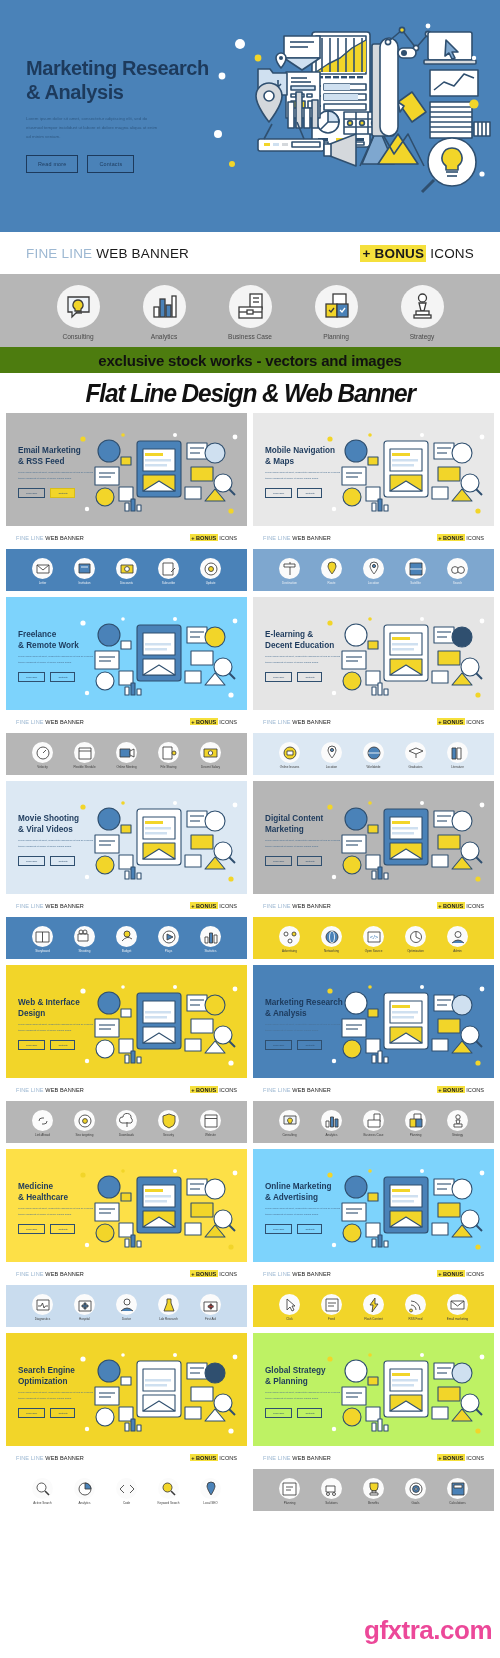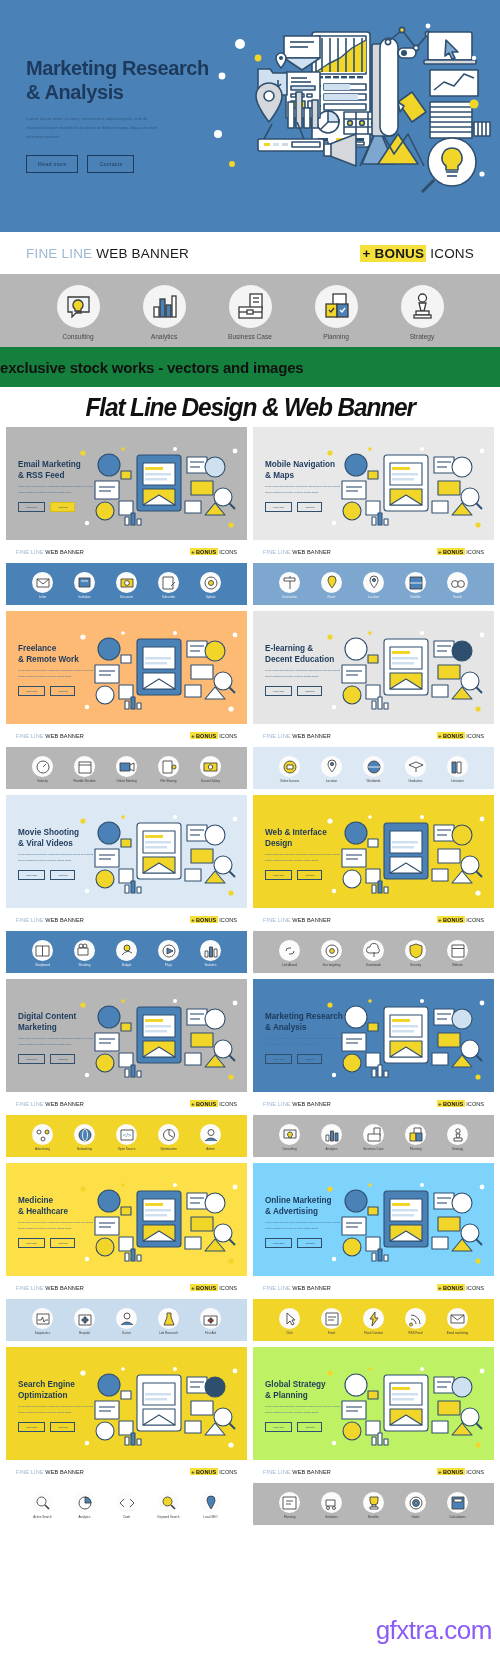--- a/index.html
+++ b/index.html
@@ -54,22 +54,22 @@
   }
   .istop-item { width: 62px; text-align: center; }
   .istop-circle {
     width: 43px; height: 43px; border-radius: 50%; background: #f4f4f4;
     margin: 0 auto 5px; position: relative;
   }
   .istop-label { font-size: 6.6px; color: #4a4a4a; }
 
   
   .yellow-strip {
-    width: 500px; height: 40px; background: #15803d;
-    display: flex; align-items: center; 
+    width: 500px; height: 26px; background: #4d7c0f;
+    display: flex; align-items: center; justify-content: center;
   }
   .yellow-strip span {
     font-size: 15px; font-weight: bold; color: #111;
     letter-spacing: -0.2px;
   }
 
   
   .big-title {
     width: 500px; height: 40px; background: #fff;
     display: flex; align-items: center; justify-content: center;
@@ -122,21 +122,21 @@
   .ci-circle {
     width: 21px; height: 21px; border-radius: 50%; background: #fbfbfb;
     margin: 0 auto 2px; position: relative;
   }
   .ci-label { font-size: 3px; color: #3c3c3c; white-space: nowrap; overflow: hidden; }
   .ci-label.onblue { color: #e8eef5; }
 
   
   .watermark {
     position: absolute; right: 8px; bottom: 12px;
-    font-size: 26px; font-weight: normal; color: #8b5cf6;
+    font-size: 26px; font-weight: bold; color: #ec4899;
     letter-spacing: -0.5px;
   }
 </style>
 </head>
 <body>
 
 <div class="hero">
   <div class="hero-left">
     <div class="hero-title">
       <div>Marketing Research</div>
@@ -593,21 +593,21 @@
               <g stroke="#3b3b3b" stroke-width="0.85" fill="none" stroke-linejoin="round">
                 <circle cx="8" cy="12" r="3.4" fill="#fff"></circle>
                 <circle cx="14" cy="12" r="3.4" fill="#fff"></circle>
               </g>
             </svg></div>
           <div class="ci-label onblue">Search</div>
         </div>
       </div>
     </div>
     <div class="card">
-      <div class="card-banner" style="background:#fdba74">  
+      <div class="card-banner" style="background:#7dd3fc">  
         <div class="card-banner-title">
           <div>Freelance</div>
           <div>&amp; Remote Work</div>
         </div>  
         <div class="card-banner-sub">Lorem ipsum dolor sit amet, consectetur adipiscing elit sed do eiusmod tempor incididunt ut labore et dolore magna aliqua.</div>  
         <div class="card-btns">
           <div class="card-btn">Read more</div>
           <div class="card-btn">Contacts</div>
         </div>  
         <div class="card-art"><svg width="168" height="90" viewBox="0 0 168 90">
@@ -901,20 +901,123 @@
                 <rect x="5" y="11" width="3" height="6" fill="#fff"></rect>
                 <rect x="9.5" y="7" width="3" height="10" fill="#4a82b8"></rect>
                 <rect x="14" y="9" width="3" height="8" fill="#fff"></rect>
               </g>
             </svg></div>
           <div class="ci-label onblue">Statistics</div>
         </div>
       </div>
     </div>
     <div class="card">
+      <div class="card-banner" style="background:#b6b6b6">  
+        <div class="card-banner-title">
+          <div>Digital Content</div>
+          <div>Marketing</div>
+        </div>  
+        <div class="card-banner-sub">Lorem ipsum dolor sit amet, consectetur adipiscing elit sed do eiusmod tempor incididunt ut labore et dolore magna aliqua.</div>  
+        <div class="card-btns">
+          <div class="card-btn">Read more</div>
+          <div class="card-btn">Contacts</div>
+        </div>  
+        <div class="card-art"><svg width="168" height="90" viewBox="0 0 168 90">
+            <g stroke="#2f4f6f" stroke-width="1.1" fill="none" stroke-linejoin="round">
+              <rect x="62" y="14" width="44" height="56" rx="3" fill="#4a82b8"></rect>
+              <rect x="68" y="22" width="32" height="22" fill="#ffffff"></rect>
+              <rect x="70" y="26" width="18" height="3" fill="#f2d529" stroke="none"></rect>
+              <rect x="70" y="32" width="26" height="2.5" fill="#cfe0f0" stroke="none"></rect>
+              <rect x="70" y="37" width="22" height="2.5" fill="#cfe0f0" stroke="none"></rect>
+              <rect x="68" y="48" width="32" height="16" fill="#f2d529"></rect>
+              <polygon points="68,64 84,54 100,64" fill="#ffffff" stroke="#2f4f6f"></polygon>
+              <circle cx="34" cy="24" r="11" fill="#4a82b8"></circle>
+              <rect x="20" y="40" width="24" height="18" fill="#ffffff"></rect>
+              <line x1="24" y1="46" x2="40" y2="46"></line>
+              <line x1="24" y1="50" x2="36" y2="50"></line>
+              <circle cx="30" cy="70" r="9" fill="#f2d529"></circle>
+              <rect x="44" y="60" width="14" height="14" fill="#ffffff"></rect>
+              <path d="M46,30 l10,0 l0,8 l-10,0z" fill="#f2d529"></path>
+              <rect x="112" y="16" width="20" height="16" fill="#ffffff"></rect>
+              <line x1="115" y1="21" x2="129" y2="21"></line>
+              <line x1="115" y1="26" x2="125" y2="26"></line>
+              <circle cx="140" cy="26" r="10" fill="#ffffff"></circle>
+              <rect x="116" y="40" width="22" height="14" fill="#f2d529"></rect>
+              <circle cx="148" cy="56" r="9" fill="#ffffff"></circle>
+              <line x1="154" y1="62" x2="160" y2="68" stroke-width="2"></line>
+              <rect x="110" y="60" width="16" height="12" fill="#ffffff"></rect>
+              <polygon points="130,74 140,62 150,74" fill="#f2d529"></polygon>
+              <rect x="50" y="76" width="4" height="8" fill="#ffffff"></rect>
+              <rect x="56" y="72" width="4" height="12" fill="#4a82b8"></rect>
+              <rect x="62" y="78" width="4" height="6" fill="#ffffff"></rect>
+            </g>
+            <g stroke="none">
+              <circle cx="8" cy="12" r="2.6" fill="#f2d529"></circle>
+              <circle cx="160" cy="10" r="2.4" fill="#ffffff"></circle>
+              <circle cx="12" cy="82" r="2.2" fill="#ffffff"></circle>
+              <circle cx="156" cy="84" r="2.6" fill="#f2d529"></circle>
+              <circle cx="100" cy="8" r="2" fill="#ffffff"></circle>
+              <circle cx="48" cy="8" r="1.8" fill="#f2d529"></circle>
+            </g>
+          </svg></div>
+      </div>
+      <div class="card-flwb">
+        <div class="card-flwb-text"><span class="thin">FINE LINE</span> <span>WEB BANNER</span></div>
+        <div class="card-bonus"><span class="hl">+ BONUS</span> <span>ICONS</span></div>
+      </div>
+      <div class="card-icons" style="background:#f2d529">
+        <div class="ci-item">
+          <div class="ci-circle"><svg width="21" height="21" viewBox="0 0 21 21">
+              <g stroke="#3b3b3b" stroke-width="0.85" fill="none" stroke-linejoin="round">
+                <circle cx="7" cy="8" r="2" fill="#fff"></circle>
+                <circle cx="15" cy="8" r="2" fill="#f2d529"></circle>
+                <circle cx="11" cy="15" r="2" fill="#fff"></circle>
+              </g>
+            </svg></div>
+          <div class="ci-label">Advertising</div>
+        </div>
+        <div class="ci-item">
+          <div class="ci-circle"><svg width="21" height="21" viewBox="0 0 21 21">
+              <g stroke="#3b3b3b" stroke-width="0.85" fill="none" stroke-linejoin="round">
+                <circle cx="11" cy="11" r="6" fill="#4a82b8"></circle>
+                <ellipse cx="11" cy="11" rx="2.5" ry="6" fill="none" stroke="#fff"></ellipse>
+              </g>
+            </svg></div>
+          <div class="ci-label">Networking</div>
+        </div>
+        <div class="ci-item">
+          <div class="ci-circle"><svg width="21" height="21" viewBox="0 0 21 21">
+              <g stroke="#3b3b3b" stroke-width="0.85" fill="none" stroke-linejoin="round">
+                <rect x="5" y="6" width="12" height="10" fill="#fff"></rect>
+                <text x="11" y="13" font-size="6" text-anchor="middle" stroke="none" fill="#4a82b8">&lt;/&gt;</text>
+              </g>
+            </svg></div>
+          <div class="ci-label">Open Source</div>
+        </div>
+        <div class="ci-item">
+          <div class="ci-circle"><svg width="21" height="21" viewBox="0 0 21 21">
+              <g stroke="#3b3b3b" stroke-width="0.85" fill="none" stroke-linejoin="round">
+                <circle cx="11" cy="11" r="5.5" fill="#fff"></circle>
+                <path d="M11,6 v5 l4,2" fill="none"></path>
+              </g>
+            </svg></div>
+          <div class="ci-label">Optimization</div>
+        </div>
+        <div class="ci-item">
+          <div class="ci-circle"><svg width="21" height="21" viewBox="0 0 21 21">
+              <g stroke="#3b3b3b" stroke-width="0.85" fill="none" stroke-linejoin="round">
+                <circle cx="11" cy="8.5" r="3" fill="#fff"></circle>
+                <path d="M5,17 q6,-6 12,0" fill="#4a82b8"></path>
+              </g>
+            </svg></div>
+          <div class="ci-label">Admin</div>
+        </div>
+      </div>
+    </div>
+    <div class="card">
       <div class="card-banner" style="background:#f2d529">  
         <div class="card-banner-title">
           <div>Web &amp; Interface</div>
           <div>Design</div>
         </div>  
         <div class="card-banner-sub">Lorem ipsum dolor sit amet, consectetur adipiscing elit sed do eiusmod tempor incididunt ut labore et dolore magna aliqua.</div>  
         <div class="card-btns">
           <div class="card-btn">Read more</div>
           <div class="card-btn">Contacts</div>
         </div>  
@@ -1001,24 +1104,129 @@
               <g stroke="#3b3b3b" stroke-width="0.85" fill="none" stroke-linejoin="round">
                 <rect x="5" y="5" width="12" height="12" fill="#fff"></rect>
                 <line x1="5" y1="8.5" x2="17" y2="8.5"></line>
               </g>
             </svg></div>
           <div class="ci-label">Website</div>
         </div>
       </div>
     </div>
     <div class="card">
-      <div class="card-banner" style="background:#b6b6b6">  
+      <div class="card-banner" style="background:#4a82b8">  
         <div class="card-banner-title">
-          <div>Digital Content</div>
-          <div>Marketing</div>
+          <div>Marketing Research</div>
+          <div>&amp; Analysis</div>
+        </div>  
+        <div class="card-banner-sub">Lorem ipsum dolor sit amet, consectetur adipiscing elit sed do eiusmod tempor incididunt ut labore et dolore magna aliqua.</div>  
+        <div class="card-btns">
+          <div class="card-btn">Read more</div>
+          <div class="card-btn">Contacts</div>
+        </div>  
+        <div class="card-art"><svg width="168" height="90" viewBox="0 0 168 90">
+            <g stroke="#2f4f6f" stroke-width="1.1" fill="none" stroke-linejoin="round">
+              <rect x="62" y="14" width="44" height="56" rx="3" fill="#ffffff"></rect>
+              <rect x="68" y="22" width="32" height="22" fill="#ffffff"></rect>
+              <rect x="70" y="26" width="18" height="3" fill="#f2d529" stroke="none"></rect>
+              <rect x="70" y="32" width="26" height="2.5" fill="#cfe0f0" stroke="none"></rect>
+              <rect x="70" y="37" width="22" height="2.5" fill="#cfe0f0" stroke="none"></rect>
+              <rect x="68" y="48" width="32" height="16" fill="#f2d529"></rect>
+              <polygon points="68,64 84,54 100,64" fill="#ffffff" stroke="#2f4f6f"></polygon>
+              <circle cx="34" cy="24" r="11" fill="#ffffff"></circle>
+              <rect x="20" y="40" width="24" height="18" fill="#ffffff"></rect>
+              <line x1="24" y1="46" x2="40" y2="46"></line>
+              <line x1="24" y1="50" x2="36" y2="50"></line>
+              <circle cx="30" cy="70" r="9" fill="#f2d529"></circle>
+              <rect x="44" y="60" width="14" height="14" fill="#ffffff"></rect>
+              <path d="M46,30 l10,0 l0,8 l-10,0z" fill="#f2d529"></path>
+              <rect x="112" y="16" width="20" height="16" fill="#ffffff"></rect>
+              <line x1="115" y1="21" x2="129" y2="21"></line>
+              <line x1="115" y1="26" x2="125" y2="26"></line>
+              <circle cx="140" cy="26" r="10" fill="#cfe0f0"></circle>
+              <rect x="116" y="40" width="22" height="14" fill="#f2d529"></rect>
+              <circle cx="148" cy="56" r="9" fill="#ffffff"></circle>
+              <line x1="154" y1="62" x2="160" y2="68" stroke-width="2"></line>
+              <rect x="110" y="60" width="16" height="12" fill="#ffffff"></rect>
+              <polygon points="130,74 140,62 150,74" fill="#f2d529"></polygon>
+              <rect x="50" y="76" width="4" height="8" fill="#ffffff"></rect>
+              <rect x="56" y="72" width="4" height="12" fill="#ffffff"></rect>
+              <rect x="62" y="78" width="4" height="6" fill="#ffffff"></rect>
+            </g>
+            <g stroke="none">
+              <circle cx="8" cy="12" r="2.6" fill="#f2d529"></circle>
+              <circle cx="160" cy="10" r="2.4" fill="#ffffff"></circle>
+              <circle cx="12" cy="82" r="2.2" fill="#ffffff"></circle>
+              <circle cx="156" cy="84" r="2.6" fill="#f2d529"></circle>
+              <circle cx="100" cy="8" r="2" fill="#ffffff"></circle>
+              <circle cx="48" cy="8" r="1.8" fill="#f2d529"></circle>
+            </g>
+          </svg></div>
+      </div>
+      <div class="card-flwb">
+        <div class="card-flwb-text"><span class="thin">FINE LINE</span> <span>WEB BANNER</span></div>
+        <div class="card-bonus"><span class="hl">+ BONUS</span> <span>ICONS</span></div>
+      </div>
+      <div class="card-icons" style="background:#b6b6b6">
+        <div class="ci-item">
+          <div class="ci-circle"><svg width="21" height="21" viewBox="0 0 21 21">
+              <g stroke="#3b3b3b" stroke-width="0.85" fill="none" stroke-linejoin="round">
+                <rect x="5" y="6" width="12" height="8" fill="#eef3f8"></rect>
+                <path d="M11,8 a2.4,2.4 0 0 1 1.5,4.3 v1 h-3 v-1 a2.4,2.4 0 0 1 1.5,-4.3z" fill="#f2d529"></path>
+              </g>
+            </svg></div>
+          <div class="ci-label">Consulting</div>
+        </div>
+        <div class="ci-item">
+          <div class="ci-circle"><svg width="21" height="21" viewBox="0 0 21 21">
+              <g stroke="#3b3b3b" stroke-width="0.85" fill="none" stroke-linejoin="round">
+                <rect x="5" y="11" width="3" height="6" fill="#fff"></rect>
+                <rect x="9.5" y="7" width="3" height="10" fill="#4a82b8"></rect>
+                <rect x="14" y="9" width="3" height="8" fill="#4a82b8"></rect>
+              </g>
+            </svg></div>
+          <div class="ci-label">Analytics</div>
+        </div>
+        <div class="ci-item">
+          <div class="ci-circle"><svg width="21" height="21" viewBox="0 0 21 21">
+              <g stroke="#3b3b3b" stroke-width="0.85" fill="none" stroke-linejoin="round">
+                <rect x="11" y="4" width="6" height="8" fill="#fff"></rect>
+                <rect x="5" y="10" width="12" height="7" fill="#fff"></rect>
+              </g>
+            </svg></div>
+          <div class="ci-label">Business Case</div>
+        </div>
+        <div class="ci-item">
+          <div class="ci-circle"><svg width="21" height="21" viewBox="0 0 21 21">
+              <g stroke="#3b3b3b" stroke-width="0.85" fill="none" stroke-linejoin="round">
+                <rect x="9" y="4" width="7" height="8" fill="#fff"></rect>
+                <rect x="5" y="9" width="6" height="8" fill="#f2d529"></rect>
+                <rect x="11" y="9" width="6" height="8" fill="#4a82b8"></rect>
+              </g>
+            </svg></div>
+          <div class="ci-label">Planning</div>
+        </div>
+        <div class="ci-item">
+          <div class="ci-circle"><svg width="21" height="21" viewBox="0 0 21 21">
+              <g stroke="#3b3b3b" stroke-width="0.85" fill="none" stroke-linejoin="round">
+                <circle cx="11" cy="7" r="2.2" fill="#fff"></circle>
+                <path d="M9,10 h4 l-1,4 h-2z" fill="#fff"></path>
+                <rect x="7" y="14" width="8" height="3" fill="#fff"></rect>
+              </g>
+            </svg></div>
+          <div class="ci-label">Strategy</div>
+        </div>
+      </div>
+    </div>
+    <div class="card">
+      <div class="card-banner" style="background:#fde047">  
+        <div class="card-banner-title">
+          <div>Medicine</div>
+          <div>&amp; Healthcare</div>
         </div>  
         <div class="card-banner-sub">Lorem ipsum dolor sit amet, consectetur adipiscing elit sed do eiusmod tempor incididunt ut labore et dolore magna aliqua.</div>  
         <div class="card-btns">
           <div class="card-btn">Read more</div>
           <div class="card-btn">Contacts</div>
         </div>  
         <div class="card-art"><svg width="168" height="90" viewBox="0 0 168 90">
             <g stroke="#2f4f6f" stroke-width="1.1" fill="none" stroke-linejoin="round">
               <rect x="62" y="14" width="44" height="56" rx="3" fill="#4a82b8"></rect>
               <rect x="68" y="22" width="32" height="22" fill="#ffffff"></rect>
@@ -1054,74 +1262,277 @@
               <circle cx="156" cy="84" r="2.6" fill="#f2d529"></circle>
               <circle cx="100" cy="8" r="2" fill="#ffffff"></circle>
               <circle cx="48" cy="8" r="1.8" fill="#f2d529"></circle>
             </g>
           </svg></div>
       </div>
       <div class="card-flwb">
         <div class="card-flwb-text"><span class="thin">FINE LINE</span> <span>WEB BANNER</span></div>
         <div class="card-bonus"><span class="hl">+ BONUS</span> <span>ICONS</span></div>
       </div>
+      <div class="card-icons" style="background:#c9dcee">
+        <div class="ci-item">
+          <div class="ci-circle"><svg width="21" height="21" viewBox="0 0 21 21">
+              <g stroke="#3b3b3b" stroke-width="0.85" fill="none" stroke-linejoin="round">
+                <rect x="5" y="6" width="12" height="10" fill="#fff"></rect>
+                <polyline points="6,12 9,12 10.5,9 12,14 13.5,12 16,12" fill="none"></polyline>
+              </g>
+            </svg></div>
+          <div class="ci-label">Diagnostics</div>
+        </div>
+        <div class="ci-item">
+          <div class="ci-circle"><svg width="21" height="21" viewBox="0 0 21 21">
+              <g stroke="#3b3b3b" stroke-width="0.85" fill="none" stroke-linejoin="round">
+                <rect x="5" y="7" width="12" height="10" fill="#fff"></rect>
+                <rect x="10" y="9" width="2" height="6" fill="#4a82b8"></rect>
+                <rect x="8" y="11" width="6" height="2" fill="#4a82b8"></rect>
+              </g>
+            </svg></div>
+          <div class="ci-label">Hospital</div>
+        </div>
+        <div class="ci-item">
+          <div class="ci-circle"><svg width="21" height="21" viewBox="0 0 21 21">
+              <g stroke="#3b3b3b" stroke-width="0.85" fill="none" stroke-linejoin="round">
+                <circle cx="11" cy="8" r="3" fill="#fff"></circle>
+                <path d="M5,17 q6,-6 12,0" fill="#4a82b8"></path>
+              </g>
+            </svg></div>
+          <div class="ci-label">Doctor</div>
+        </div>
+        <div class="ci-item">
+          <div class="ci-circle"><svg width="21" height="21" viewBox="0 0 21 21">
+              <g stroke="#3b3b3b" stroke-width="0.85" fill="none" stroke-linejoin="round">
+                <path d="M9,5 v4 l-3,8 h10 l-3,-8 v-4z" fill="#f2d529"></path>
+              </g>
+            </svg></div>
+          <div class="ci-label">Lab Research</div>
+        </div>
+        <div class="ci-item">
+          <div class="ci-circle"><svg width="21" height="21" viewBox="0 0 21 21">
+              <g stroke="#3b3b3b" stroke-width="0.85" fill="none" stroke-linejoin="round">
+                <rect x="4" y="8" width="13" height="9" fill="#fff"></rect>
+                <rect x="10" y="10" width="1.6" height="5" fill="#e04040"></rect>
+                <rect x="8.2" y="11.7" width="5" height="1.6" fill="#e04040"></rect>
+              </g>
+            </svg></div>
+          <div class="ci-label">First Aid</div>
+        </div>
+      </div>
+    </div>
+    <div class="card">
+      <div class="card-banner" style="background:#7dd3fc">  
+        <div class="card-banner-title">
+          <div>Online Marketing</div>
+          <div>&amp; Advertising</div>
+        </div>  
+        <div class="card-banner-sub">Lorem ipsum dolor sit amet, consectetur adipiscing elit sed do eiusmod tempor incididunt ut labore et dolore magna aliqua.</div>  
+        <div class="card-btns">
+          <div class="card-btn">Read more</div>
+          <div class="card-btn">Contacts</div>
+        </div>  
+        <div class="card-art"><svg width="168" height="90" viewBox="0 0 168 90">
+            <g stroke="#2f4f6f" stroke-width="1.1" fill="none" stroke-linejoin="round">
+              <rect x="62" y="14" width="44" height="56" rx="3" fill="#4a82b8"></rect>
+              <rect x="68" y="22" width="32" height="22" fill="#ffffff"></rect>
+              <rect x="70" y="26" width="18" height="3" fill="#f2d529" stroke="none"></rect>
+              <rect x="70" y="32" width="26" height="2.5" fill="#cfe0f0" stroke="none"></rect>
+              <rect x="70" y="37" width="22" height="2.5" fill="#cfe0f0" stroke="none"></rect>
+              <rect x="68" y="48" width="32" height="16" fill="#f2d529"></rect>
+              <polygon points="68,64 84,54 100,64" fill="#ffffff" stroke="#2f4f6f"></polygon>
+              <circle cx="34" cy="24" r="11" fill="#4a82b8"></circle>
+              <rect x="20" y="40" width="24" height="18" fill="#ffffff"></rect>
+              <line x1="24" y1="46" x2="40" y2="46"></line>
+              <line x1="24" y1="50" x2="36" y2="50"></line>
+              <circle cx="30" cy="70" r="9" fill="#f2d529"></circle>
+              <rect x="44" y="60" width="14" height="14" fill="#ffffff"></rect>
+              <path d="M46,30 l10,0 l0,8 l-10,0z" fill="#f2d529"></path>
+              <rect x="112" y="16" width="20" height="16" fill="#ffffff"></rect>
+              <line x1="115" y1="21" x2="129" y2="21"></line>
+              <line x1="115" y1="26" x2="125" y2="26"></line>
+              <circle cx="140" cy="26" r="10" fill="#ffffff"></circle>
+              <rect x="116" y="40" width="22" height="14" fill="#f2d529"></rect>
+              <circle cx="148" cy="56" r="9" fill="#ffffff"></circle>
+              <line x1="154" y1="62" x2="160" y2="68" stroke-width="2"></line>
+              <rect x="110" y="60" width="16" height="12" fill="#ffffff"></rect>
+              <polygon points="130,74 140,62 150,74" fill="#f2d529"></polygon>
+              <rect x="50" y="76" width="4" height="8" fill="#ffffff"></rect>
+              <rect x="56" y="72" width="4" height="12" fill="#4a82b8"></rect>
+              <rect x="62" y="78" width="4" height="6" fill="#ffffff"></rect>
+            </g>
+            <g stroke="none">
+              <circle cx="8" cy="12" r="2.6" fill="#f2d529"></circle>
+              <circle cx="160" cy="10" r="2.4" fill="#ffffff"></circle>
+              <circle cx="12" cy="82" r="2.2" fill="#ffffff"></circle>
+              <circle cx="156" cy="84" r="2.6" fill="#f2d529"></circle>
+              <circle cx="100" cy="8" r="2" fill="#ffffff"></circle>
+              <circle cx="48" cy="8" r="1.8" fill="#f2d529"></circle>
+            </g>
+          </svg></div>
+      </div>
+      <div class="card-flwb">
+        <div class="card-flwb-text"><span class="thin">FINE LINE</span> <span>WEB BANNER</span></div>
+        <div class="card-bonus"><span class="hl">+ BONUS</span> <span>ICONS</span></div>
+      </div>
       <div class="card-icons" style="background:#f2d529">
         <div class="ci-item">
           <div class="ci-circle"><svg width="21" height="21" viewBox="0 0 21 21">
               <g stroke="#3b3b3b" stroke-width="0.85" fill="none" stroke-linejoin="round">
-                <circle cx="7" cy="8" r="2" fill="#fff"></circle>
-                <circle cx="15" cy="8" r="2" fill="#f2d529"></circle>
-                <circle cx="11" cy="15" r="2" fill="#fff"></circle>
-              </g>
-            </svg></div>
-          <div class="ci-label">Advertising</div>
-        </div>
-        <div class="ci-item">
-          <div class="ci-circle"><svg width="21" height="21" viewBox="0 0 21 21">
-              <g stroke="#3b3b3b" stroke-width="0.85" fill="none" stroke-linejoin="round">
-                <circle cx="11" cy="11" r="6" fill="#4a82b8"></circle>
-                <ellipse cx="11" cy="11" rx="2.5" ry="6" fill="none" stroke="#fff"></ellipse>
-              </g>
-            </svg></div>
-          <div class="ci-label">Networking</div>
-        </div>
-        <div class="ci-item">
-          <div class="ci-circle"><svg width="21" height="21" viewBox="0 0 21 21">
-              <g stroke="#3b3b3b" stroke-width="0.85" fill="none" stroke-linejoin="round">
-                <rect x="5" y="6" width="12" height="10" fill="#fff"></rect>
-                <text x="11" y="13" font-size="6" text-anchor="middle" stroke="none" fill="#4a82b8">&lt;/&gt;</text>
-              </g>
-            </svg></div>
-          <div class="ci-label">Open Source</div>
-        </div>
-        <div class="ci-item">
-          <div class="ci-circle"><svg width="21" height="21" viewBox="0 0 21 21">
-              <g stroke="#3b3b3b" stroke-width="0.85" fill="none" stroke-linejoin="round">
-                <circle cx="11" cy="11" r="5.5" fill="#fff"></circle>
-                <path d="M11,6 v5 l4,2" fill="none"></path>
-              </g>
-            </svg></div>
-          <div class="ci-label">Optimization</div>
-        </div>
-        <div class="ci-item">
-          <div class="ci-circle"><svg width="21" height="21" viewBox="0 0 21 21">
-              <g stroke="#3b3b3b" stroke-width="0.85" fill="none" stroke-linejoin="round">
-                <circle cx="11" cy="8.5" r="3" fill="#fff"></circle>
-                <path d="M5,17 q6,-6 12,0" fill="#4a82b8"></path>
-              </g>
-            </svg></div>
-          <div class="ci-label">Admin</div>
+                <polygon points="8,5 8,16 11,13 13,17 15,16 13,12 16,12" fill="#fff"></polygon>
+              </g>
+            </svg></div>
+          <div class="ci-label">Click</div>
+        </div>
+        <div class="ci-item">
+          <div class="ci-circle"><svg width="21" height="21" viewBox="0 0 21 21">
+              <g stroke="#3b3b3b" stroke-width="0.85" fill="none" stroke-linejoin="round">
+                <rect x="5" y="5" width="12" height="12" fill="#fff"></rect>
+                <line x1="7" y1="9" x2="15" y2="9"></line>
+                <line x1="7" y1="12" x2="13" y2="12"></line>
+              </g>
+            </svg></div>
+          <div class="ci-label">Feed</div>
+        </div>
+        <div class="ci-item">
+          <div class="ci-circle"><svg width="21" height="21" viewBox="0 0 21 21">
+              <g stroke="#3b3b3b" stroke-width="0.85" fill="none" stroke-linejoin="round">
+                <polygon points="12,4 7,11 10,11 9,18 15,10 12,10" fill="#f2d529"></polygon>
+              </g>
+            </svg></div>
+          <div class="ci-label">Flash Content</div>
+        </div>
+        <div class="ci-item">
+          <div class="ci-circle"><svg width="21" height="21" viewBox="0 0 21 21">
+              <g stroke="#3b3b3b" stroke-width="0.85" fill="none" stroke-linejoin="round">
+                <path d="M6,15 a1.5,1.5 0 1 0 0.1,0z" fill="#f2d529"></path>
+                <path d="M6,11 a5,5 0 0 1 5,5" fill="none"></path>
+                <path d="M6,7 a9,9 0 0 1 9,9" fill="none"></path>
+              </g>
+            </svg></div>
+          <div class="ci-label">RSS Feed</div>
+        </div>
+        <div class="ci-item">
+          <div class="ci-circle"><svg width="21" height="21" viewBox="0 0 21 21">
+              <g stroke="#3b3b3b" stroke-width="0.85" fill="none" stroke-linejoin="round">
+                <rect x="4" y="7" width="13" height="8" fill="#fff"></rect>
+                <polyline points="4,7 10.5,12 17,7" fill="none"></polyline>
+              </g>
+            </svg></div>
+          <div class="ci-label">Email marketing</div>
         </div>
       </div>
     </div>
     <div class="card">
-      <div class="card-banner" style="background:#4a82b8">  
+      <div class="card-banner" style="background:#f2d529">  
         <div class="card-banner-title">
-          <div>Marketing Research</div>
-          <div>&amp; Analysis</div>
+          <div>Search Engine</div>
+          <div>Optimization</div>
+        </div>  
+        <div class="card-banner-sub">Lorem ipsum dolor sit amet, consectetur adipiscing elit sed do eiusmod tempor incididunt ut labore et dolore magna aliqua.</div>  
+        <div class="card-btns">
+          <div class="card-btn">Read more</div>
+          <div class="card-btn">Contacts</div>
+        </div>  
+        <div class="card-art"><svg width="168" height="90" viewBox="0 0 168 90">
+            <g stroke="#2f4f6f" stroke-width="1.1" fill="none" stroke-linejoin="round">
+              <rect x="62" y="14" width="44" height="56" rx="3" fill="#ffffff"></rect>
+              <rect x="68" y="22" width="32" height="22" fill="#ffffff"></rect>
+              <rect x="70" y="26" width="18" height="3" fill="#ffffff" stroke="none"></rect>
+              <rect x="70" y="32" width="26" height="2.5" fill="#cfe0f0" stroke="none"></rect>
+              <rect x="70" y="37" width="22" height="2.5" fill="#cfe0f0" stroke="none"></rect>
+              <rect x="68" y="48" width="32" height="16" fill="#ffffff"></rect>
+              <polygon points="68,64 84,54 100,64" fill="#ffffff" stroke="#2f4f6f"></polygon>
+              <circle cx="34" cy="24" r="11" fill="#4a82b8"></circle>
+              <rect x="20" y="40" width="24" height="18" fill="#ffffff"></rect>
+              <line x1="24" y1="46" x2="40" y2="46"></line>
+              <line x1="24" y1="50" x2="36" y2="50"></line>
+              <circle cx="30" cy="70" r="9" fill="#ffffff"></circle>
+              <rect x="44" y="60" width="14" height="14" fill="#ffffff"></rect>
+              <path d="M46,30 l10,0 l0,8 l-10,0z" fill="#ffffff"></path>
+              <rect x="112" y="16" width="20" height="16" fill="#ffffff"></rect>
+              <line x1="115" y1="21" x2="129" y2="21"></line>
+              <line x1="115" y1="26" x2="125" y2="26"></line>
+              <circle cx="140" cy="26" r="10" fill="#2f4f6f"></circle>
+              <rect x="116" y="40" width="22" height="14" fill="#ffffff"></rect>
+              <circle cx="148" cy="56" r="9" fill="#ffffff"></circle>
+              <line x1="154" y1="62" x2="160" y2="68" stroke-width="2"></line>
+              <rect x="110" y="60" width="16" height="12" fill="#ffffff"></rect>
+              <polygon points="130,74 140,62 150,74" fill="#ffffff"></polygon>
+              <rect x="50" y="76" width="4" height="8" fill="#ffffff"></rect>
+              <rect x="56" y="72" width="4" height="12" fill="#4a82b8"></rect>
+              <rect x="62" y="78" width="4" height="6" fill="#ffffff"></rect>
+            </g>
+            <g stroke="none">
+              <circle cx="8" cy="12" r="2.6" fill="#ffffff"></circle>
+              <circle cx="160" cy="10" r="2.4" fill="#ffffff"></circle>
+              <circle cx="12" cy="82" r="2.2" fill="#ffffff"></circle>
+              <circle cx="156" cy="84" r="2.6" fill="#ffffff"></circle>
+              <circle cx="100" cy="8" r="2" fill="#ffffff"></circle>
+              <circle cx="48" cy="8" r="1.8" fill="#ffffff"></circle>
+            </g>
+          </svg></div>
+      </div>
+      <div class="card-flwb">
+        <div class="card-flwb-text"><span class="thin">FINE LINE</span> <span>WEB BANNER</span></div>
+        <div class="card-bonus"><span class="hl">+ BONUS</span> <span>ICONS</span></div>
+      </div>
+      <div class="card-icons" style="background:#ffffff">
+        <div class="ci-item">
+          <div class="ci-circle"><svg width="21" height="21" viewBox="0 0 21 21">
+              <g stroke="#3b3b3b" stroke-width="0.85" fill="none" stroke-linejoin="round">
+                <circle cx="9.5" cy="9.5" r="4.5" fill="#fff"></circle>
+                <line x1="13" y1="13" x2="17" y2="17" stroke-width="1.6"></line>
+              </g>
+            </svg></div>
+          <div class="ci-label">Active Search</div>
+        </div>
+        <div class="ci-item">
+          <div class="ci-circle"><svg width="21" height="21" viewBox="0 0 21 21">
+              <g stroke="#3b3b3b" stroke-width="0.85" fill="none" stroke-linejoin="round">
+                <circle cx="11" cy="11" r="6" fill="#fff"></circle>
+                <path d="M11,11 L11,5 A6,6 0 0 1 17,11 Z" fill="#4a82b8"></path>
+              </g>
+            </svg></div>
+          <div class="ci-label">Analytics</div>
+        </div>
+        <div class="ci-item">
+          <div class="ci-circle"><svg width="21" height="21" viewBox="0 0 21 21">
+              <g stroke="#3b3b3b" stroke-width="0.85" fill="none" stroke-linejoin="round">
+                <polyline points="8,7 4,11 8,15" fill="none"></polyline>
+                <polyline points="14,7 18,11 14,15" fill="none"></polyline>
+              </g>
+            </svg></div>
+          <div class="ci-label">Code</div>
+        </div>
+        <div class="ci-item">
+          <div class="ci-circle"><svg width="21" height="21" viewBox="0 0 21 21">
+              <g stroke="#3b3b3b" stroke-width="0.85" fill="none" stroke-linejoin="round">
+                <circle cx="9.5" cy="9.5" r="4.5" fill="#f2d529"></circle>
+                <line x1="13" y1="13" x2="17" y2="17" stroke-width="1.6"></line>
+              </g>
+            </svg></div>
+          <div class="ci-label">Keyword Search</div>
+        </div>
+        <div class="ci-item">
+          <div class="ci-circle"><svg width="21" height="21" viewBox="0 0 21 21">
+              <g stroke="#3b3b3b" stroke-width="0.85" fill="none" stroke-linejoin="round">
+                <path d="M11,4 a4,4 0 0 1 4,4 c0,3 -4,9 -4,9 s-4,-6 -4,-9 a4,4 0 0 1 4,-4z" fill="#4a82b8"></path>
+              </g>
+            </svg></div>
+          <div class="ci-label">Local SEO</div>
+        </div>
+      </div>
+    </div>
+    <div class="card">
+      <div class="card-banner" style="background:#bef264">  
+        <div class="card-banner-title">
+          <div>Global Strategy</div>
+          <div>&amp; Planning</div>
         </div>  
         <div class="card-banner-sub">Lorem ipsum dolor sit amet, consectetur adipiscing elit sed do eiusmod tempor incididunt ut labore et dolore magna aliqua.</div>  
         <div class="card-btns">
           <div class="card-btn">Read more</div>
           <div class="card-btn">Contacts</div>
         </div>  
         <div class="card-art"><svg width="168" height="90" viewBox="0 0 168 90">
             <g stroke="#2f4f6f" stroke-width="1.1" fill="none" stroke-linejoin="round">
               <rect x="62" y="14" width="44" height="56" rx="3" fill="#ffffff"></rect>
               <rect x="68" y="22" width="32" height="22" fill="#ffffff"></rect>
@@ -1161,431 +1572,20 @@
           </svg></div>
       </div>
       <div class="card-flwb">
         <div class="card-flwb-text"><span class="thin">FINE LINE</span> <span>WEB BANNER</span></div>
         <div class="card-bonus"><span class="hl">+ BONUS</span> <span>ICONS</span></div>
       </div>
       <div class="card-icons" style="background:#b6b6b6">
         <div class="ci-item">
           <div class="ci-circle"><svg width="21" height="21" viewBox="0 0 21 21">
               <g stroke="#3b3b3b" stroke-width="0.85" fill="none" stroke-linejoin="round">
-                <rect x="5" y="6" width="12" height="8" fill="#eef3f8"></rect>
-                <path d="M11,8 a2.4,2.4 0 0 1 1.5,4.3 v1 h-3 v-1 a2.4,2.4 0 0 1 1.5,-4.3z" fill="#f2d529"></path>
-              </g>
-            </svg></div>
-          <div class="ci-label">Consulting</div>
-        </div>
-        <div class="ci-item">
-          <div class="ci-circle"><svg width="21" height="21" viewBox="0 0 21 21">
-              <g stroke="#3b3b3b" stroke-width="0.85" fill="none" stroke-linejoin="round">
-                <rect x="5" y="11" width="3" height="6" fill="#fff"></rect>
-                <rect x="9.5" y="7" width="3" height="10" fill="#4a82b8"></rect>
-                <rect x="14" y="9" width="3" height="8" fill="#4a82b8"></rect>
-              </g>
-            </svg></div>
-          <div class="ci-label">Analytics</div>
-        </div>
-        <div class="ci-item">
-          <div class="ci-circle"><svg width="21" height="21" viewBox="0 0 21 21">
-              <g stroke="#3b3b3b" stroke-width="0.85" fill="none" stroke-linejoin="round">
-                <rect x="11" y="4" width="6" height="8" fill="#fff"></rect>
-                <rect x="5" y="10" width="12" height="7" fill="#fff"></rect>
-              </g>
-            </svg></div>
-          <div class="ci-label">Business Case</div>
-        </div>
-        <div class="ci-item">
-          <div class="ci-circle"><svg width="21" height="21" viewBox="0 0 21 21">
-              <g stroke="#3b3b3b" stroke-width="0.85" fill="none" stroke-linejoin="round">
-                <rect x="9" y="4" width="7" height="8" fill="#fff"></rect>
-                <rect x="5" y="9" width="6" height="8" fill="#f2d529"></rect>
-                <rect x="11" y="9" width="6" height="8" fill="#4a82b8"></rect>
-              </g>
-            </svg></div>
-          <div class="ci-label">Planning</div>
-        </div>
-        <div class="ci-item">
-          <div class="ci-circle"><svg width="21" height="21" viewBox="0 0 21 21">
-              <g stroke="#3b3b3b" stroke-width="0.85" fill="none" stroke-linejoin="round">
-                <circle cx="11" cy="7" r="2.2" fill="#fff"></circle>
-                <path d="M9,10 h4 l-1,4 h-2z" fill="#fff"></path>
-                <rect x="7" y="14" width="8" height="3" fill="#fff"></rect>
-              </g>
-            </svg></div>
-          <div class="ci-label">Strategy</div>
-        </div>
-      </div>
-    </div>
-    <div class="card">
-      <div class="card-banner" style="background:#fde047">  
-        <div class="card-banner-title">
-          <div>Medicine</div>
-          <div>&amp; Healthcare</div>
-        </div>  
-        <div class="card-banner-sub">Lorem ipsum dolor sit amet, consectetur adipiscing elit sed do eiusmod tempor incididunt ut labore et dolore magna aliqua.</div>  
-        <div class="card-btns">
-          <div class="card-btn">Read more</div>
-          <div class="card-btn">Contacts</div>
-        </div>  
-        <div class="card-art"><svg width="168" height="90" viewBox="0 0 168 90">
-            <g stroke="#2f4f6f" stroke-width="1.1" fill="none" stroke-linejoin="round">
-              <rect x="62" y="14" width="44" height="56" rx="3" fill="#4a82b8"></rect>
-              <rect x="68" y="22" width="32" height="22" fill="#ffffff"></rect>
-              <rect x="70" y="26" width="18" height="3" fill="#f2d529" stroke="none"></rect>
-              <rect x="70" y="32" width="26" height="2.5" fill="#cfe0f0" stroke="none"></rect>
-              <rect x="70" y="37" width="22" height="2.5" fill="#cfe0f0" stroke="none"></rect>
-              <rect x="68" y="48" width="32" height="16" fill="#f2d529"></rect>
-              <polygon points="68,64 84,54 100,64" fill="#ffffff" stroke="#2f4f6f"></polygon>
-              <circle cx="34" cy="24" r="11" fill="#4a82b8"></circle>
-              <rect x="20" y="40" width="24" height="18" fill="#ffffff"></rect>
-              <line x1="24" y1="46" x2="40" y2="46"></line>
-              <line x1="24" y1="50" x2="36" y2="50"></line>
-              <circle cx="30" cy="70" r="9" fill="#f2d529"></circle>
-              <rect x="44" y="60" width="14" height="14" fill="#ffffff"></rect>
-              <path d="M46,30 l10,0 l0,8 l-10,0z" fill="#f2d529"></path>
-              <rect x="112" y="16" width="20" height="16" fill="#ffffff"></rect>
-              <line x1="115" y1="21" x2="129" y2="21"></line>
-              <line x1="115" y1="26" x2="125" y2="26"></line>
-              <circle cx="140" cy="26" r="10" fill="#ffffff"></circle>
-              <rect x="116" y="40" width="22" height="14" fill="#f2d529"></rect>
-              <circle cx="148" cy="56" r="9" fill="#ffffff"></circle>
-              <line x1="154" y1="62" x2="160" y2="68" stroke-width="2"></line>
-              <rect x="110" y="60" width="16" height="12" fill="#ffffff"></rect>
-              <polygon points="130,74 140,62 150,74" fill="#f2d529"></polygon>
-              <rect x="50" y="76" width="4" height="8" fill="#ffffff"></rect>
-              <rect x="56" y="72" width="4" height="12" fill="#4a82b8"></rect>
-              <rect x="62" y="78" width="4" height="6" fill="#ffffff"></rect>
-            </g>
-            <g stroke="none">
-              <circle cx="8" cy="12" r="2.6" fill="#f2d529"></circle>
-              <circle cx="160" cy="10" r="2.4" fill="#ffffff"></circle>
-              <circle cx="12" cy="82" r="2.2" fill="#ffffff"></circle>
-              <circle cx="156" cy="84" r="2.6" fill="#f2d529"></circle>
-              <circle cx="100" cy="8" r="2" fill="#ffffff"></circle>
-              <circle cx="48" cy="8" r="1.8" fill="#f2d529"></circle>
-            </g>
-          </svg></div>
-      </div>
-      <div class="card-flwb">
-        <div class="card-flwb-text"><span class="thin">FINE LINE</span> <span>WEB BANNER</span></div>
-        <div class="card-bonus"><span class="hl">+ BONUS</span> <span>ICONS</span></div>
-      </div>
-      <div class="card-icons" style="background:#c9dcee">
-        <div class="ci-item">
-          <div class="ci-circle"><svg width="21" height="21" viewBox="0 0 21 21">
-              <g stroke="#3b3b3b" stroke-width="0.85" fill="none" stroke-linejoin="round">
-                <rect x="5" y="6" width="12" height="10" fill="#fff"></rect>
-                <polyline points="6,12 9,12 10.5,9 12,14 13.5,12 16,12" fill="none"></polyline>
-              </g>
-            </svg></div>
-          <div class="ci-label">Diagnostics</div>
-        </div>
-        <div class="ci-item">
-          <div class="ci-circle"><svg width="21" height="21" viewBox="0 0 21 21">
-              <g stroke="#3b3b3b" stroke-width="0.85" fill="none" stroke-linejoin="round">
-                <rect x="5" y="7" width="12" height="10" fill="#fff"></rect>
-                <rect x="10" y="9" width="2" height="6" fill="#4a82b8"></rect>
-                <rect x="8" y="11" width="6" height="2" fill="#4a82b8"></rect>
-              </g>
-            </svg></div>
-          <div class="ci-label">Hospital</div>
-        </div>
-        <div class="ci-item">
-          <div class="ci-circle"><svg width="21" height="21" viewBox="0 0 21 21">
-              <g stroke="#3b3b3b" stroke-width="0.85" fill="none" stroke-linejoin="round">
-                <circle cx="11" cy="8" r="3" fill="#fff"></circle>
-                <path d="M5,17 q6,-6 12,0" fill="#4a82b8"></path>
-              </g>
-            </svg></div>
-          <div class="ci-label">Doctor</div>
-        </div>
-        <div class="ci-item">
-          <div class="ci-circle"><svg width="21" height="21" viewBox="0 0 21 21">
-              <g stroke="#3b3b3b" stroke-width="0.85" fill="none" stroke-linejoin="round">
-                <path d="M9,5 v4 l-3,8 h10 l-3,-8 v-4z" fill="#f2d529"></path>
-              </g>
-            </svg></div>
-          <div class="ci-label">Lab Research</div>
-        </div>
-        <div class="ci-item">
-          <div class="ci-circle"><svg width="21" height="21" viewBox="0 0 21 21">
-              <g stroke="#3b3b3b" stroke-width="0.85" fill="none" stroke-linejoin="round">
-                <rect x="4" y="8" width="13" height="9" fill="#fff"></rect>
-                <rect x="10" y="10" width="1.6" height="5" fill="#e04040"></rect>
-                <rect x="8.2" y="11.7" width="5" height="1.6" fill="#e04040"></rect>
-              </g>
-            </svg></div>
-          <div class="ci-label">First Aid</div>
-        </div>
-      </div>
-    </div>
-    <div class="card">
-      <div class="card-banner" style="background:#7dd3fc">  
-        <div class="card-banner-title">
-          <div>Online Marketing</div>
-          <div>&amp; Advertising</div>
-        </div>  
-        <div class="card-banner-sub">Lorem ipsum dolor sit amet, consectetur adipiscing elit sed do eiusmod tempor incididunt ut labore et dolore magna aliqua.</div>  
-        <div class="card-btns">
-          <div class="card-btn">Read more</div>
-          <div class="card-btn">Contacts</div>
-        </div>  
-        <div class="card-art"><svg width="168" height="90" viewBox="0 0 168 90">
-            <g stroke="#2f4f6f" stroke-width="1.1" fill="none" stroke-linejoin="round">
-              <rect x="62" y="14" width="44" height="56" rx="3" fill="#4a82b8"></rect>
-              <rect x="68" y="22" width="32" height="22" fill="#ffffff"></rect>
-              <rect x="70" y="26" width="18" height="3" fill="#f2d529" stroke="none"></rect>
-              <rect x="70" y="32" width="26" height="2.5" fill="#cfe0f0" stroke="none"></rect>
-              <rect x="70" y="37" width="22" height="2.5" fill="#cfe0f0" stroke="none"></rect>
-              <rect x="68" y="48" width="32" height="16" fill="#f2d529"></rect>
-              <polygon points="68,64 84,54 100,64" fill="#ffffff" stroke="#2f4f6f"></polygon>
-              <circle cx="34" cy="24" r="11" fill="#4a82b8"></circle>
-              <rect x="20" y="40" width="24" height="18" fill="#ffffff"></rect>
-              <line x1="24" y1="46" x2="40" y2="46"></line>
-              <line x1="24" y1="50" x2="36" y2="50"></line>
-              <circle cx="30" cy="70" r="9" fill="#f2d529"></circle>
-              <rect x="44" y="60" width="14" height="14" fill="#ffffff"></rect>
-              <path d="M46,30 l10,0 l0,8 l-10,0z" fill="#f2d529"></path>
-              <rect x="112" y="16" width="20" height="16" fill="#ffffff"></rect>
-              <line x1="115" y1="21" x2="129" y2="21"></line>
-              <line x1="115" y1="26" x2="125" y2="26"></line>
-              <circle cx="140" cy="26" r="10" fill="#ffffff"></circle>
-              <rect x="116" y="40" width="22" height="14" fill="#f2d529"></rect>
-              <circle cx="148" cy="56" r="9" fill="#ffffff"></circle>
-              <line x1="154" y1="62" x2="160" y2="68" stroke-width="2"></line>
-              <rect x="110" y="60" width="16" height="12" fill="#ffffff"></rect>
-              <polygon points="130,74 140,62 150,74" fill="#f2d529"></polygon>
-              <rect x="50" y="76" width="4" height="8" fill="#ffffff"></rect>
-              <rect x="56" y="72" width="4" height="12" fill="#4a82b8"></rect>
-              <rect x="62" y="78" width="4" height="6" fill="#ffffff"></rect>
-            </g>
-            <g stroke="none">
-              <circle cx="8" cy="12" r="2.6" fill="#f2d529"></circle>
-              <circle cx="160" cy="10" r="2.4" fill="#ffffff"></circle>
-              <circle cx="12" cy="82" r="2.2" fill="#ffffff"></circle>
-              <circle cx="156" cy="84" r="2.6" fill="#f2d529"></circle>
-              <circle cx="100" cy="8" r="2" fill="#ffffff"></circle>
-              <circle cx="48" cy="8" r="1.8" fill="#f2d529"></circle>
-            </g>
-          </svg></div>
-      </div>
-      <div class="card-flwb">
-        <div class="card-flwb-text"><span class="thin">FINE LINE</span> <span>WEB BANNER</span></div>
-        <div class="card-bonus"><span class="hl">+ BONUS</span> <span>ICONS</span></div>
-      </div>
-      <div class="card-icons" style="background:#f2d529">
-        <div class="ci-item">
-          <div class="ci-circle"><svg width="21" height="21" viewBox="0 0 21 21">
-              <g stroke="#3b3b3b" stroke-width="0.85" fill="none" stroke-linejoin="round">
-                <polygon points="8,5 8,16 11,13 13,17 15,16 13,12 16,12" fill="#fff"></polygon>
-              </g>
-            </svg></div>
-          <div class="ci-label">Click</div>
-        </div>
-        <div class="ci-item">
-          <div class="ci-circle"><svg width="21" height="21" viewBox="0 0 21 21">
-              <g stroke="#3b3b3b" stroke-width="0.85" fill="none" stroke-linejoin="round">
-                <rect x="5" y="5" width="12" height="12" fill="#fff"></rect>
-                <line x1="7" y1="9" x2="15" y2="9"></line>
-                <line x1="7" y1="12" x2="13" y2="12"></line>
-              </g>
-            </svg></div>
-          <div class="ci-label">Feed</div>
-        </div>
-        <div class="ci-item">
-          <div class="ci-circle"><svg width="21" height="21" viewBox="0 0 21 21">
-              <g stroke="#3b3b3b" stroke-width="0.85" fill="none" stroke-linejoin="round">
-                <polygon points="12,4 7,11 10,11 9,18 15,10 12,10" fill="#f2d529"></polygon>
-              </g>
-            </svg></div>
-          <div class="ci-label">Flash Content</div>
-        </div>
-        <div class="ci-item">
-          <div class="ci-circle"><svg width="21" height="21" viewBox="0 0 21 21">
-              <g stroke="#3b3b3b" stroke-width="0.85" fill="none" stroke-linejoin="round">
-                <path d="M6,15 a1.5,1.5 0 1 0 0.1,0z" fill="#f2d529"></path>
-                <path d="M6,11 a5,5 0 0 1 5,5" fill="none"></path>
-                <path d="M6,7 a9,9 0 0 1 9,9" fill="none"></path>
-              </g>
-            </svg></div>
-          <div class="ci-label">RSS Feed</div>
-        </div>
-        <div class="ci-item">
-          <div class="ci-circle"><svg width="21" height="21" viewBox="0 0 21 21">
-              <g stroke="#3b3b3b" stroke-width="0.85" fill="none" stroke-linejoin="round">
-                <rect x="4" y="7" width="13" height="8" fill="#fff"></rect>
-                <polyline points="4,7 10.5,12 17,7" fill="none"></polyline>
-              </g>
-            </svg></div>
-          <div class="ci-label">Email marketing</div>
-        </div>
-      </div>
-    </div>
-    <div class="card">
-      <div class="card-banner" style="background:#f2d529">  
-        <div class="card-banner-title">
-          <div>Search Engine</div>
-          <div>Optimization</div>
-        </div>  
-        <div class="card-banner-sub">Lorem ipsum dolor sit amet, consectetur adipiscing elit sed do eiusmod tempor incididunt ut labore et dolore magna aliqua.</div>  
-        <div class="card-btns">
-          <div class="card-btn">Read more</div>
-          <div class="card-btn">Contacts</div>
-        </div>  
-        <div class="card-art"><svg width="168" height="90" viewBox="0 0 168 90">
-            <g stroke="#2f4f6f" stroke-width="1.1" fill="none" stroke-linejoin="round">
-              <rect x="62" y="14" width="44" height="56" rx="3" fill="#ffffff"></rect>
-              <rect x="68" y="22" width="32" height="22" fill="#ffffff"></rect>
-              <rect x="70" y="26" width="18" height="3" fill="#ffffff" stroke="none"></rect>
-              <rect x="70" y="32" width="26" height="2.5" fill="#cfe0f0" stroke="none"></rect>
-              <rect x="70" y="37" width="22" height="2.5" fill="#cfe0f0" stroke="none"></rect>
-              <rect x="68" y="48" width="32" height="16" fill="#ffffff"></rect>
-              <polygon points="68,64 84,54 100,64" fill="#ffffff" stroke="#2f4f6f"></polygon>
-              <circle cx="34" cy="24" r="11" fill="#4a82b8"></circle>
-              <rect x="20" y="40" width="24" height="18" fill="#ffffff"></rect>
-              <line x1="24" y1="46" x2="40" y2="46"></line>
-              <line x1="24" y1="50" x2="36" y2="50"></line>
-              <circle cx="30" cy="70" r="9" fill="#ffffff"></circle>
-              <rect x="44" y="60" width="14" height="14" fill="#ffffff"></rect>
-              <path d="M46,30 l10,0 l0,8 l-10,0z" fill="#ffffff"></path>
-              <rect x="112" y="16" width="20" height="16" fill="#ffffff"></rect>
-              <line x1="115" y1="21" x2="129" y2="21"></line>
-              <line x1="115" y1="26" x2="125" y2="26"></line>
-              <circle cx="140" cy="26" r="10" fill="#2f4f6f"></circle>
-              <rect x="116" y="40" width="22" height="14" fill="#ffffff"></rect>
-              <circle cx="148" cy="56" r="9" fill="#ffffff"></circle>
-              <line x1="154" y1="62" x2="160" y2="68" stroke-width="2"></line>
-              <rect x="110" y="60" width="16" height="12" fill="#ffffff"></rect>
-              <polygon points="130,74 140,62 150,74" fill="#ffffff"></polygon>
-              <rect x="50" y="76" width="4" height="8" fill="#ffffff"></rect>
-              <rect x="56" y="72" width="4" height="12" fill="#4a82b8"></rect>
-              <rect x="62" y="78" width="4" height="6" fill="#ffffff"></rect>
-            </g>
-            <g stroke="none">
-              <circle cx="8" cy="12" r="2.6" fill="#ffffff"></circle>
-              <circle cx="160" cy="10" r="2.4" fill="#ffffff"></circle>
-              <circle cx="12" cy="82" r="2.2" fill="#ffffff"></circle>
-              <circle cx="156" cy="84" r="2.6" fill="#ffffff"></circle>
-              <circle cx="100" cy="8" r="2" fill="#ffffff"></circle>
-              <circle cx="48" cy="8" r="1.8" fill="#ffffff"></circle>
-            </g>
-          </svg></div>
-      </div>
-      <div class="card-flwb">
-        <div class="card-flwb-text"><span class="thin">FINE LINE</span> <span>WEB BANNER</span></div>
-        <div class="card-bonus"><span class="hl">+ BONUS</span> <span>ICONS</span></div>
-      </div>
-      <div class="card-icons" style="background:#ffffff">
-        <div class="ci-item">
-          <div class="ci-circle"><svg width="21" height="21" viewBox="0 0 21 21">
-              <g stroke="#3b3b3b" stroke-width="0.85" fill="none" stroke-linejoin="round">
-                <circle cx="9.5" cy="9.5" r="4.5" fill="#fff"></circle>
-                <line x1="13" y1="13" x2="17" y2="17" stroke-width="1.6"></line>
-              </g>
-            </svg></div>
-          <div class="ci-label">Active Search</div>
-        </div>
-        <div class="ci-item">
-          <div class="ci-circle"><svg width="21" height="21" viewBox="0 0 21 21">
-              <g stroke="#3b3b3b" stroke-width="0.85" fill="none" stroke-linejoin="round">
-                <circle cx="11" cy="11" r="6" fill="#fff"></circle>
-                <path d="M11,11 L11,5 A6,6 0 0 1 17,11 Z" fill="#4a82b8"></path>
-              </g>
-            </svg></div>
-          <div class="ci-label">Analytics</div>
-        </div>
-        <div class="ci-item">
-          <div class="ci-circle"><svg width="21" height="21" viewBox="0 0 21 21">
-              <g stroke="#3b3b3b" stroke-width="0.85" fill="none" stroke-linejoin="round">
-                <polyline points="8,7 4,11 8,15" fill="none"></polyline>
-                <polyline points="14,7 18,11 14,15" fill="none"></polyline>
-              </g>
-            </svg></div>
-          <div class="ci-label">Code</div>
-        </div>
-        <div class="ci-item">
-          <div class="ci-circle"><svg width="21" height="21" viewBox="0 0 21 21">
-              <g stroke="#3b3b3b" stroke-width="0.85" fill="none" stroke-linejoin="round">
-                <circle cx="9.5" cy="9.5" r="4.5" fill="#f2d529"></circle>
-                <line x1="13" y1="13" x2="17" y2="17" stroke-width="1.6"></line>
-              </g>
-            </svg></div>
-          <div class="ci-label">Keyword Search</div>
-        </div>
-        <div class="ci-item">
-          <div class="ci-circle"><svg width="21" height="21" viewBox="0 0 21 21">
-              <g stroke="#3b3b3b" stroke-width="0.85" fill="none" stroke-linejoin="round">
-                <path d="M11,4 a4,4 0 0 1 4,4 c0,3 -4,9 -4,9 s-4,-6 -4,-9 a4,4 0 0 1 4,-4z" fill="#4a82b8"></path>
-              </g>
-            </svg></div>
-          <div class="ci-label">Local SEO</div>
-        </div>
-      </div>
-    </div>
-    <div class="card">
-      <div class="card-banner" style="background:#bef264">  
-        <div class="card-banner-title">
-          <div>Global Strategy</div>
-          <div>&amp; Planning</div>
-        </div>  
-        <div class="card-banner-sub">Lorem ipsum dolor sit amet, consectetur adipiscing elit sed do eiusmod tempor incididunt ut labore et dolore magna aliqua.</div>  
-        <div class="card-btns">
-          <div class="card-btn">Read more</div>
-          <div class="card-btn">Contacts</div>
-        </div>  
-        <div class="card-art"><svg width="168" height="90" viewBox="0 0 168 90">
-            <g stroke="#2f4f6f" stroke-width="1.1" fill="none" stroke-linejoin="round">
-              <rect x="62" y="14" width="44" height="56" rx="3" fill="#ffffff"></rect>
-              <rect x="68" y="22" width="32" height="22" fill="#ffffff"></rect>
-              <rect x="70" y="26" width="18" height="3" fill="#f2d529" stroke="none"></rect>
-              <rect x="70" y="32" width="26" height="2.5" fill="#cfe0f0" stroke="none"></rect>
-              <rect x="70" y="37" width="22" height="2.5" fill="#cfe0f0" stroke="none"></rect>
-              <rect x="68" y="48" width="32" height="16" fill="#f2d529"></rect>
-              <polygon points="68,64 84,54 100,64" fill="#ffffff" stroke="#2f4f6f"></polygon>
-              <circle cx="34" cy="24" r="11" fill="#ffffff"></circle>
-              <rect x="20" y="40" width="24" height="18" fill="#ffffff"></rect>
-              <line x1="24" y1="46" x2="40" y2="46"></line>
-              <line x1="24" y1="50" x2="36" y2="50"></line>
-              <circle cx="30" cy="70" r="9" fill="#f2d529"></circle>
-              <rect x="44" y="60" width="14" height="14" fill="#ffffff"></rect>
-              <path d="M46,30 l10,0 l0,8 l-10,0z" fill="#f2d529"></path>
-              <rect x="112" y="16" width="20" height="16" fill="#ffffff"></rect>
-              <line x1="115" y1="21" x2="129" y2="21"></line>
-              <line x1="115" y1="26" x2="125" y2="26"></line>
-              <circle cx="140" cy="26" r="10" fill="#cfe0f0"></circle>
-              <rect x="116" y="40" width="22" height="14" fill="#f2d529"></rect>
-              <circle cx="148" cy="56" r="9" fill="#ffffff"></circle>
-              <line x1="154" y1="62" x2="160" y2="68" stroke-width="2"></line>
-              <rect x="110" y="60" width="16" height="12" fill="#ffffff"></rect>
-              <polygon points="130,74 140,62 150,74" fill="#f2d529"></polygon>
-              <rect x="50" y="76" width="4" height="8" fill="#ffffff"></rect>
-              <rect x="56" y="72" width="4" height="12" fill="#ffffff"></rect>
-              <rect x="62" y="78" width="4" height="6" fill="#ffffff"></rect>
-            </g>
-            <g stroke="none">
-              <circle cx="8" cy="12" r="2.6" fill="#f2d529"></circle>
-              <circle cx="160" cy="10" r="2.4" fill="#ffffff"></circle>
-              <circle cx="12" cy="82" r="2.2" fill="#ffffff"></circle>
-              <circle cx="156" cy="84" r="2.6" fill="#f2d529"></circle>
-              <circle cx="100" cy="8" r="2" fill="#ffffff"></circle>
-              <circle cx="48" cy="8" r="1.8" fill="#f2d529"></circle>
-            </g>
-          </svg></div>
-      </div>
-      <div class="card-flwb">
-        <div class="card-flwb-text"><span class="thin">FINE LINE</span> <span>WEB BANNER</span></div>
-        <div class="card-bonus"><span class="hl">+ BONUS</span> <span>ICONS</span></div>
-      </div>
-      <div class="card-icons" style="background:#b6b6b6">
-        <div class="ci-item">
-          <div class="ci-circle"><svg width="21" height="21" viewBox="0 0 21 21">
-              <g stroke="#3b3b3b" stroke-width="0.85" fill="none" stroke-linejoin="round">
                 <rect x="4" y="5" width="13" height="12" fill="#fff"></rect>
                 <line x1="7" y1="9" x2="14" y2="9"></line>
                 <line x1="7" y1="12" x2="12" y2="12"></line>
               </g>
             </svg></div>
           <div class="ci-label">Planning</div>
         </div>
         <div class="ci-item">
           <div class="ci-circle"><svg width="21" height="21" viewBox="0 0 21 21">
               <g stroke="#3b3b3b" stroke-width="0.85" fill="none" stroke-linejoin="round">

